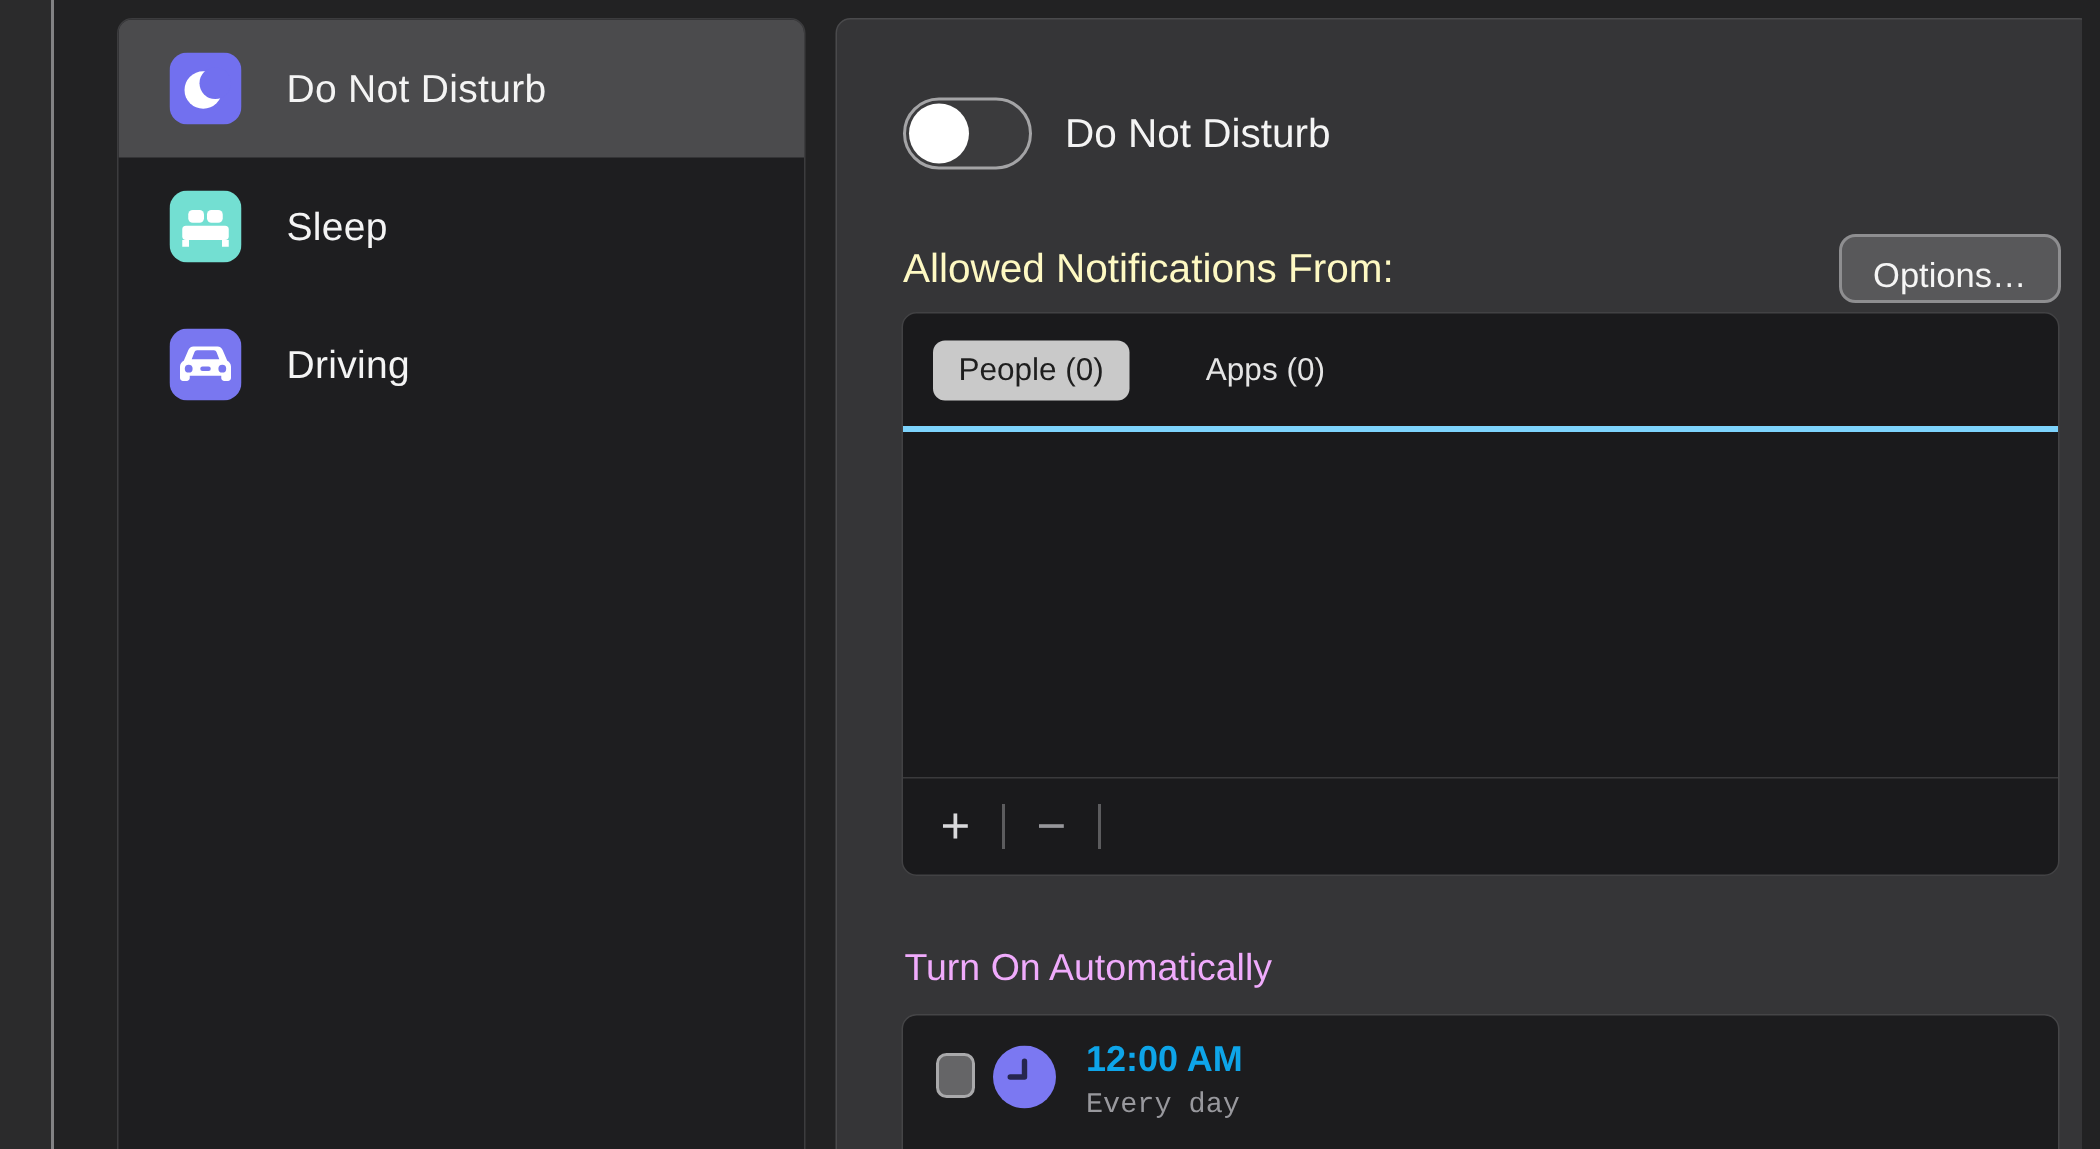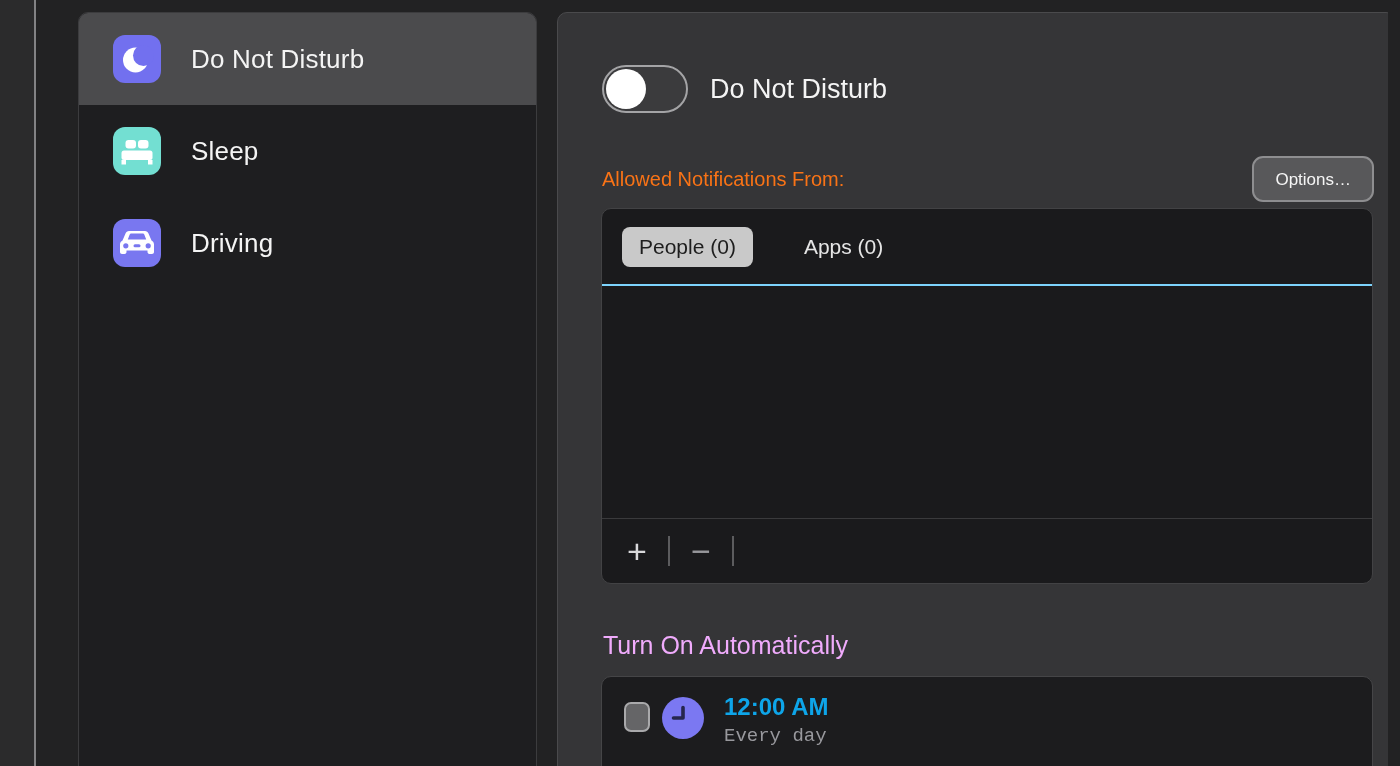--- a/index.html
+++ b/index.html
@@ -41,34 +41,34 @@
     border:2px solid #A4A4A6;box-sizing:border-box;position:relative;cursor:pointer;
   }
   .knob{position:absolute;left:2px;top:2px;width:40px;height:40px;border-radius:50%;background:#FFFFFF;}
   .toggle-label{margin-left:22px;font-size:27px;color:#F4F4F4;}
 
   
   .allowed-header{
     position:absolute;left:44px;top:143px;width:772px;height:46px;
     display:flex;align-items:center;justify-content:space-between;
   }
-  .allowed-label{font-size:20px;color:#f97316;text-align:center;}
+  .allowed-label{font-size:27px;color:#fef9c3;text-align:center;}
   .options-btn{
     height:46px;padding:12px 21px;border-radius:11px;
     background:#58585A;border:2px solid #8E8E90;
-    color:#F5F5F5;font-size:17px;font-family:inherit;cursor:pointer;
+    color:#F5F5F5;font-size:23px;font-family:inherit;cursor:pointer;
   }
 
   
   .listbox{
     position:absolute;left:43px;top:195px;width:772px;height:376px;
     background:#1A1A1C;border:1px solid #424244;border-radius:10px;
     box-sizing:border-box;display:flex;flex-direction:column;overflow:hidden;
   }
-  .tabrow{height:75px;flex:0 0 75px;display:flex;align-items:center;padding-left:20px;border-bottom:2px solid #7dd3fc;}
+  .tabrow{height:75px;flex:0 0 75px;display:flex;align-items:center;padding-left:20px;border-bottom:4px solid #7dd3fc;}
   .tab{
     display:inline-flex;align-items:center;height:40px;padding:0 17px;
     font-size:21px;color:#e5e5e5;border-radius:8px;cursor:pointer;
   }
   .tab.selected{background:#C9C9C9;color:#1E1E1E;}
   .tab + .tab{margin-left:34px;}
   .listcontent{flex:1 1 auto;}
   .listfooter{
     height:64px;flex:0 0 64px;border-top:1px solid #3A3A3C;
     display:flex;align-items:center;padding-left:20px;

